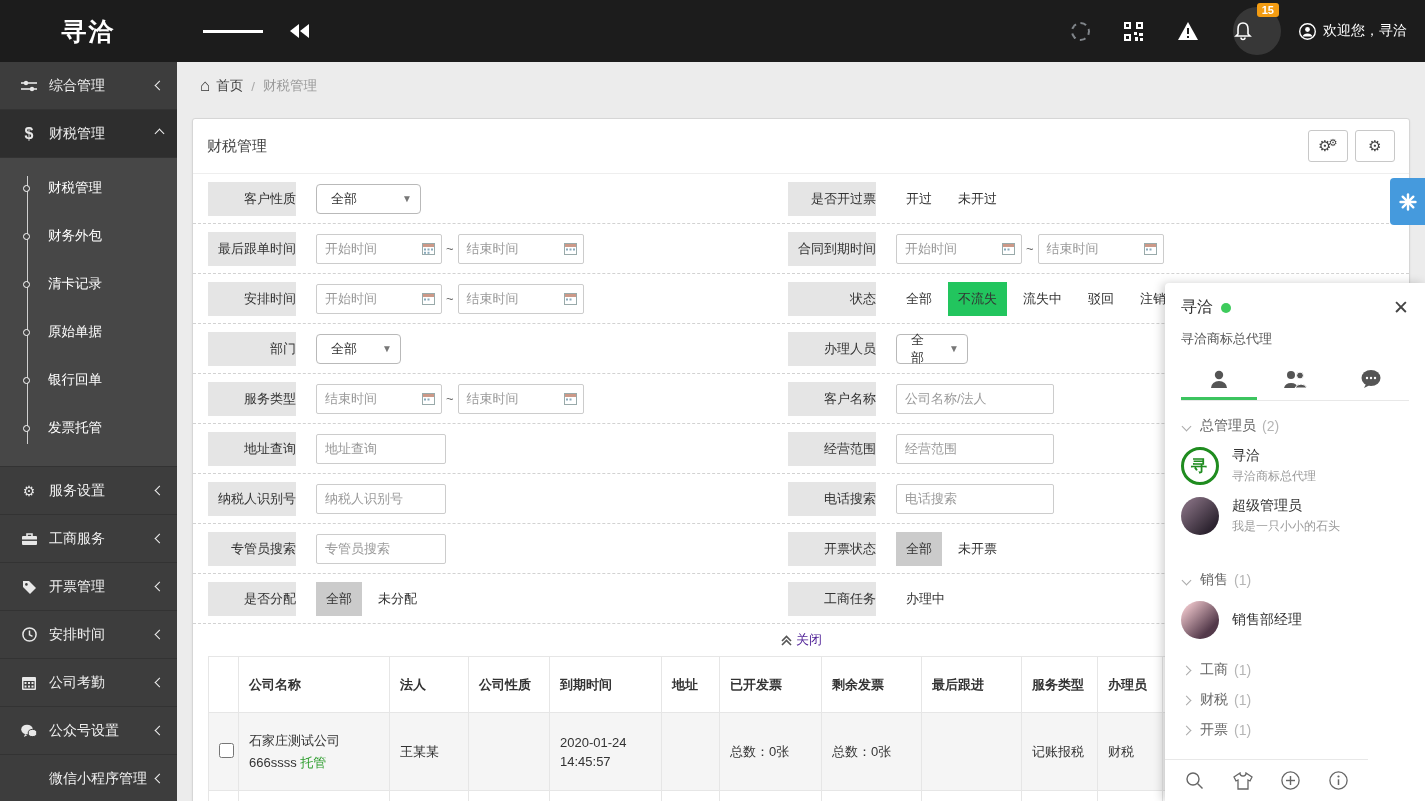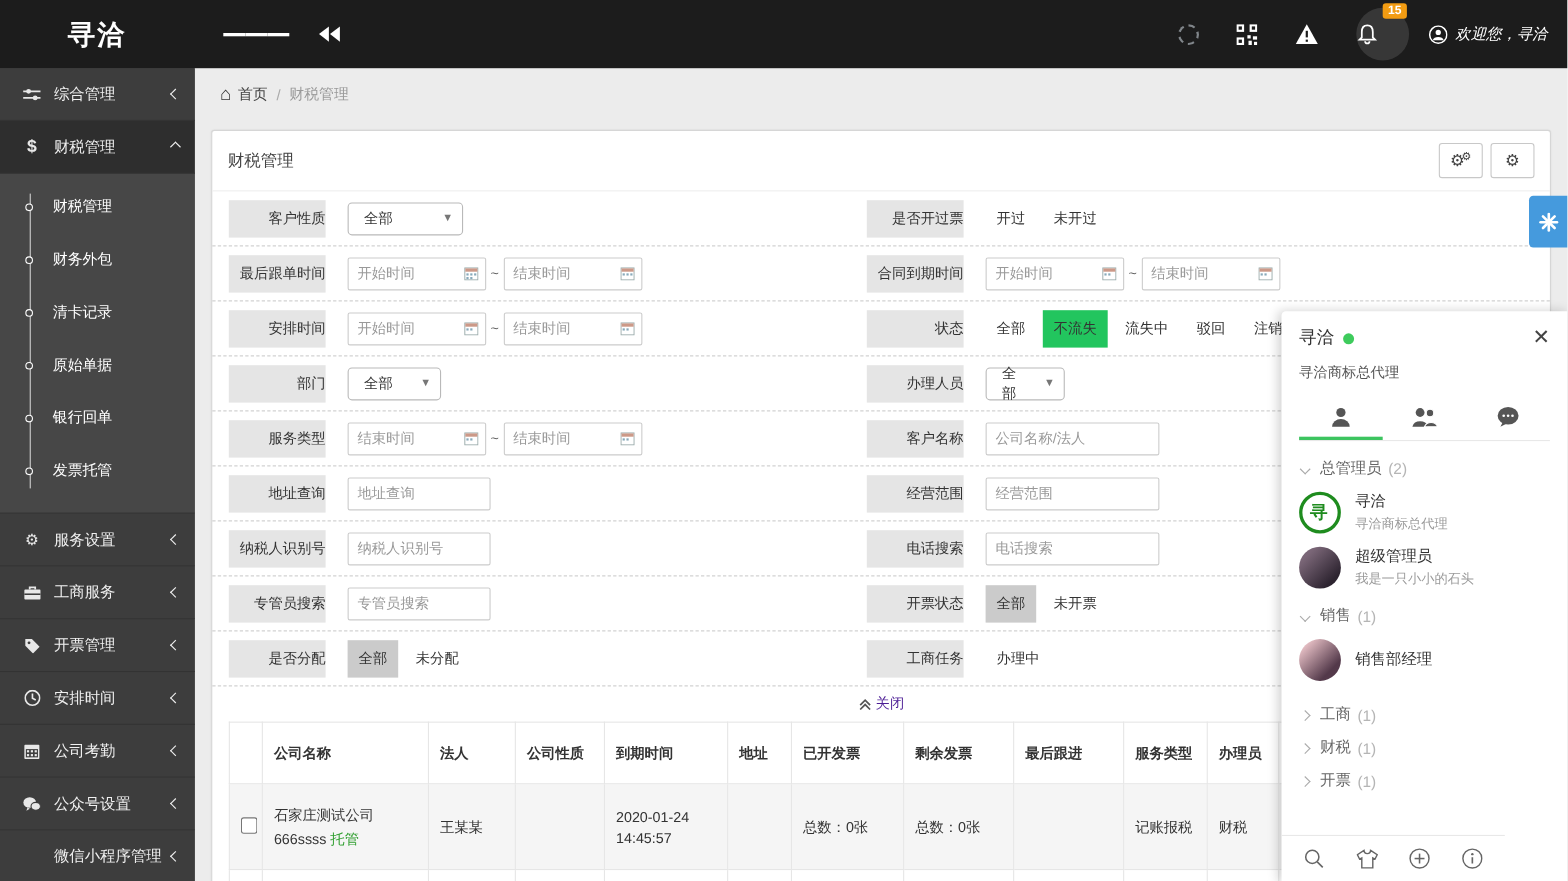--- a/index.html
+++ b/index.html
@@ -11,21 +11,21 @@
   .logo { width:177px; text-align:center; color:#fff; font-size:25px; font-weight:bold; letter-spacing:2px; }
   .tb-icon { color:#fff; margin-left:26px; cursor:pointer; display:flex; align-items:center; }
   .burger div { width:20px; height:3px; background:#fff; margin:2px 0; }
   .rewind { display:flex; }
   .rewind i { width:0; height:0; border-top:7px solid transparent; border-bottom:7px solid transparent; border-right:9px solid #fff; margin-left:1px; }
   .tb-right { margin-left:auto; display:flex; align-items:center; padding-right:18px; }
   .spinner { width:19px; height:19px; border:2px dashed #9aa0a6; border-radius:50%; opacity:.8; margin-right:34px; }
   .tb-svg { margin-right:34px; display:flex; align-items:center; }
   .bell-wrap { position:relative; width:48px; height:48px; border-radius:50%; background:rgba(255,255,255,.12); display:flex; align-items:center; margin-right:18px; }
   .badge { position:absolute; top:-4px; right:2px; background:#f39c12; color:#fff; font-size:11px; border-radius:3px; padding:1px 5px; font-weight:bold; }
-  .welcome { color:#fff; font-size:14px; display:flex; align-items:center;font-style:italic; }
+  .welcome { color:#fff; font-size:14px; display:flex; align-items:center; }
   .welcome svg { margin-right:7px; }
 
   
   .sidebar { position:absolute; left:0; top:62px; width:177px; bottom:0; background:#3d3d3d; z-index:30; }
   .s-item { height:48px; display:flex; align-items:center; padding:0 14px 0 18px; color:#f0f0f0; font-size:14px; border-bottom:1px solid #333; cursor:pointer; background:#3d3d3d; }
   .s-item .ic { width:22px; margin-right:9px; display:flex; justify-content:center; color:#e8e8e8; font-size:14px; }
   .s-item .lbl { flex:1; }
   .s-item.active { background:#2e2e2e; }
   .chv { display:inline-block; width:7px; height:7px; border-right:1.6px solid currentColor; border-bottom:1.6px solid currentColor; }
   .chv.left { transform:rotate(135deg); } .chv.up { transform:rotate(-135deg); }
@@ -691,21 +691,21 @@
           <div class="m-desc">寻洽商标总代理</div>
         </span>
     </div>
     <div class="c-member">
       <span class="avatar p1"></span>
       <span>
           <div class="m-name">超级管理员</div>
           <div class="m-desc">我是一只小小的石头</div>
         </span>
     </div>
-    <div class="c-group" style="margin-top:4px;">
+    <div class="c-group" style="margin-top:24px;">
       <span class="chv down"></span>
       <span>销售</span>
       <span class="cnt">(1)</span>
     </div>
     <div class="c-member">
       <span class="avatar p2"></span>
       <span>
           <div class="m-name">销售部经理</div>
         </span>
     </div>

